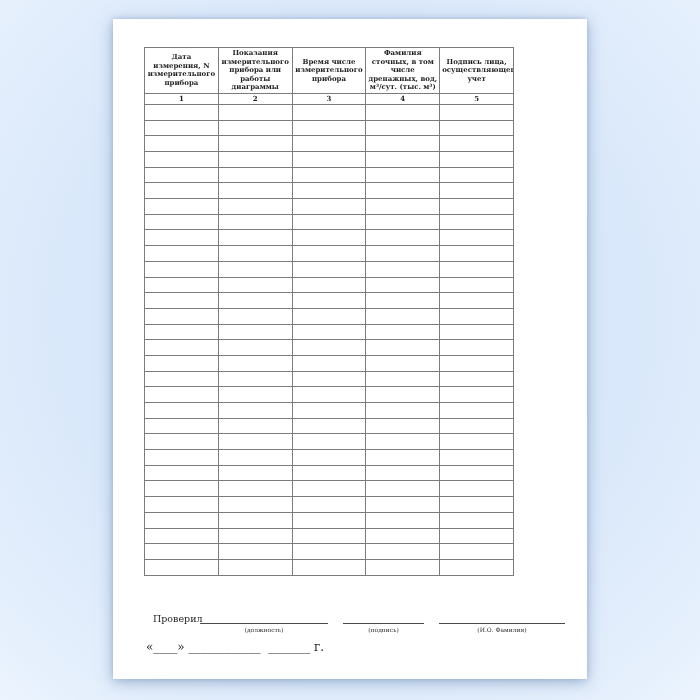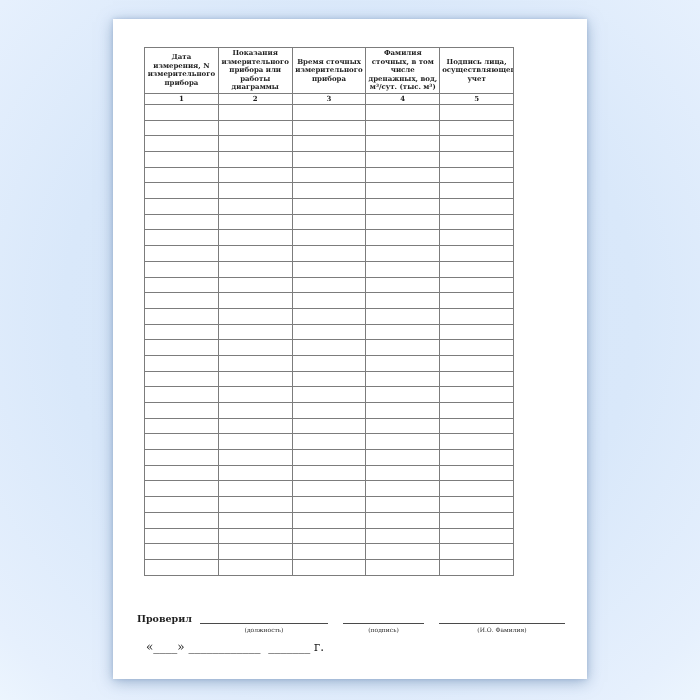--- a/index.html
+++ b/index.html
@@ -36,22 +36,22 @@
     height:11px;
     font-size:7px; line-height:9px;
     font-weight:600;
     padding:0;
   }
   table.log tbody td {
     height:15.7px;
     padding:0;
   }
   .footer-label {
-    position:absolute; left:24px; top:594px;
-    font-size:9.5px; color:#1f1f1f;font-weight:bold;
+    position:absolute; left:40px; top:594px;
+    font-size:9.5px; color:#1f1f1f;
   }
   .sig-field { position:absolute; top:597px; text-align:center; }
   .sig-field .line { height:8px; border-bottom:1px solid #4a4a4a; }
   .sig-field .caption { font-size:6px; color:#2a2a2a; margin-top:1.5px; white-space:nowrap; }
   .sig-field.f1 { left:87px;  width:128px; }
   .sig-field.f2 { left:230px; width:81px;  }
   .sig-field.f3 { left:326px; width:126px; }
   .date-line {
     position:absolute; left:33px; top:621px;
     font-size:12px; color:#1f1f1f; white-space:pre;
@@ -67,21 +67,21 @@
       <col>
         <col>
         <col>
         <col>
         <col>
     </colgroup>
     <thead>
       <tr>
         <th class="hdr">Дата измерения, N измерительного прибора</th>
         <th class="hdr">Показания измерительного прибора или работы диаграммы</th>
-        <th class="hdr">Время сточных измерительного прибора</th>
+        <th class="hdr">Время числе измерительного прибора</th>
         <th class="hdr">Фамилия сточных, в том числе дренажных, вод, м³/сут. (тыс. м³)</th>
         <th class="hdr">Подпись лица, осуществляющего учет</th>
       </tr>
       <tr>
         <td class="num">1</td>
         <td class="num">2</td>
         <td class="num">3</td>
         <td class="num">4</td>
         <td class="num">5</td>
       </tr>

